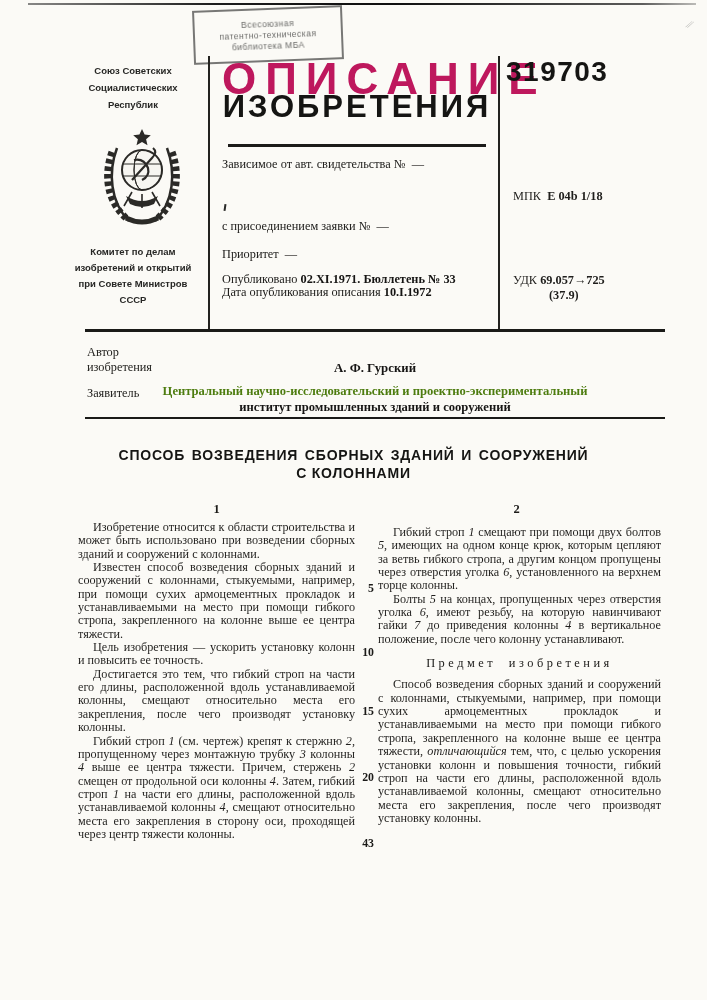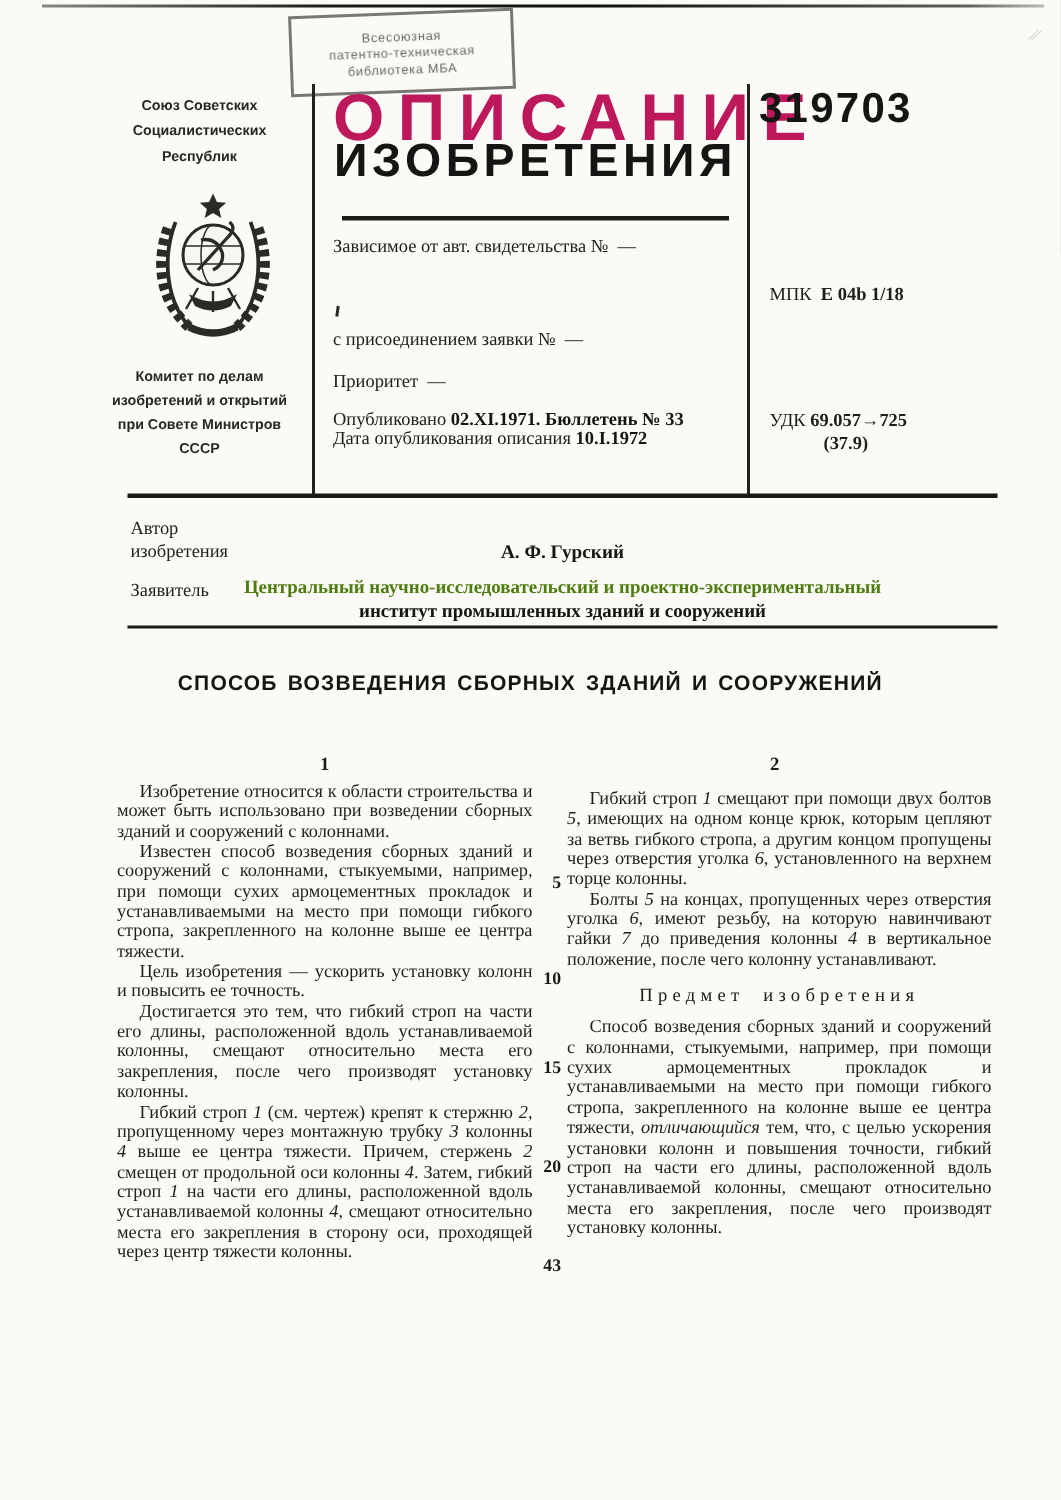--- a/index.html
+++ b/index.html
@@ -158,20 +158,21 @@
     <div>изобретения</div>
   </div>
   <div class="abs author-name">А. Ф. Гурский</div>
   <div class="abs applicant-label">Заявитель</div>
   <div class="abs applicant-1">Центральный научно-исследовательский и проектно-экспериментальный</div>
   <div class="abs applicant-2">институт промышленных зданий и сооружений</div>
 
   <div class="abs hrule rule-2"></div>
 
   <div class="abs inv-title-1">СПОСОБ ВОЗВЕДЕНИЯ СБОРНЫХ ЗДАНИЙ И СООРУЖЕНИЙ</div>
+  <div class="abs inv-title-2">С КОЛОННАМИ</div>
 
   <div class="abs col-num col-num-1">1</div>
   <div class="abs col-num col-num-2">2</div>
 
   <div class="abs bodycol left-col">
     <p>Изобретение относится к области строительства и может быть использовано при возведении сборных зданий и сооружений с колоннами.</p>
     <p>Известен способ возведения сборных зданий и сооружений с колоннами, стыкуемыми, например, при помощи сухих армоцементных прокладок и устанавливаемыми на место при помощи гибкого стропа, закрепленного на колонне выше ее центра тяжести.</p>
     <p>Цель изобретения — ускорить установку колонн и повысить ее точность.</p>
     <p>Достигается это тем, что гибкий строп на части его длины, расположенной вдоль устанавливаемой колонны, смещают относительно места его закрепления, после чего производят установку колонны.</p>
     <p>Гибкий строп <i>1</i> (см. чертеж) крепят к стержню <i>2</i>, пропущенному через монтажную трубку <i>3</i> колонны <i>4</i> выше ее центра тяжести. Причем, стержень <i>2</i> смещен от продольной оси колонны <i>4</i>. Затем, гибкий строп <i>1</i> на части его длины, расположенной вдоль устанавливаемой колонны <i>4</i>, смещают относительно места его закрепления в сторону оси, проходящей через центр тяжести колонны.</p>

